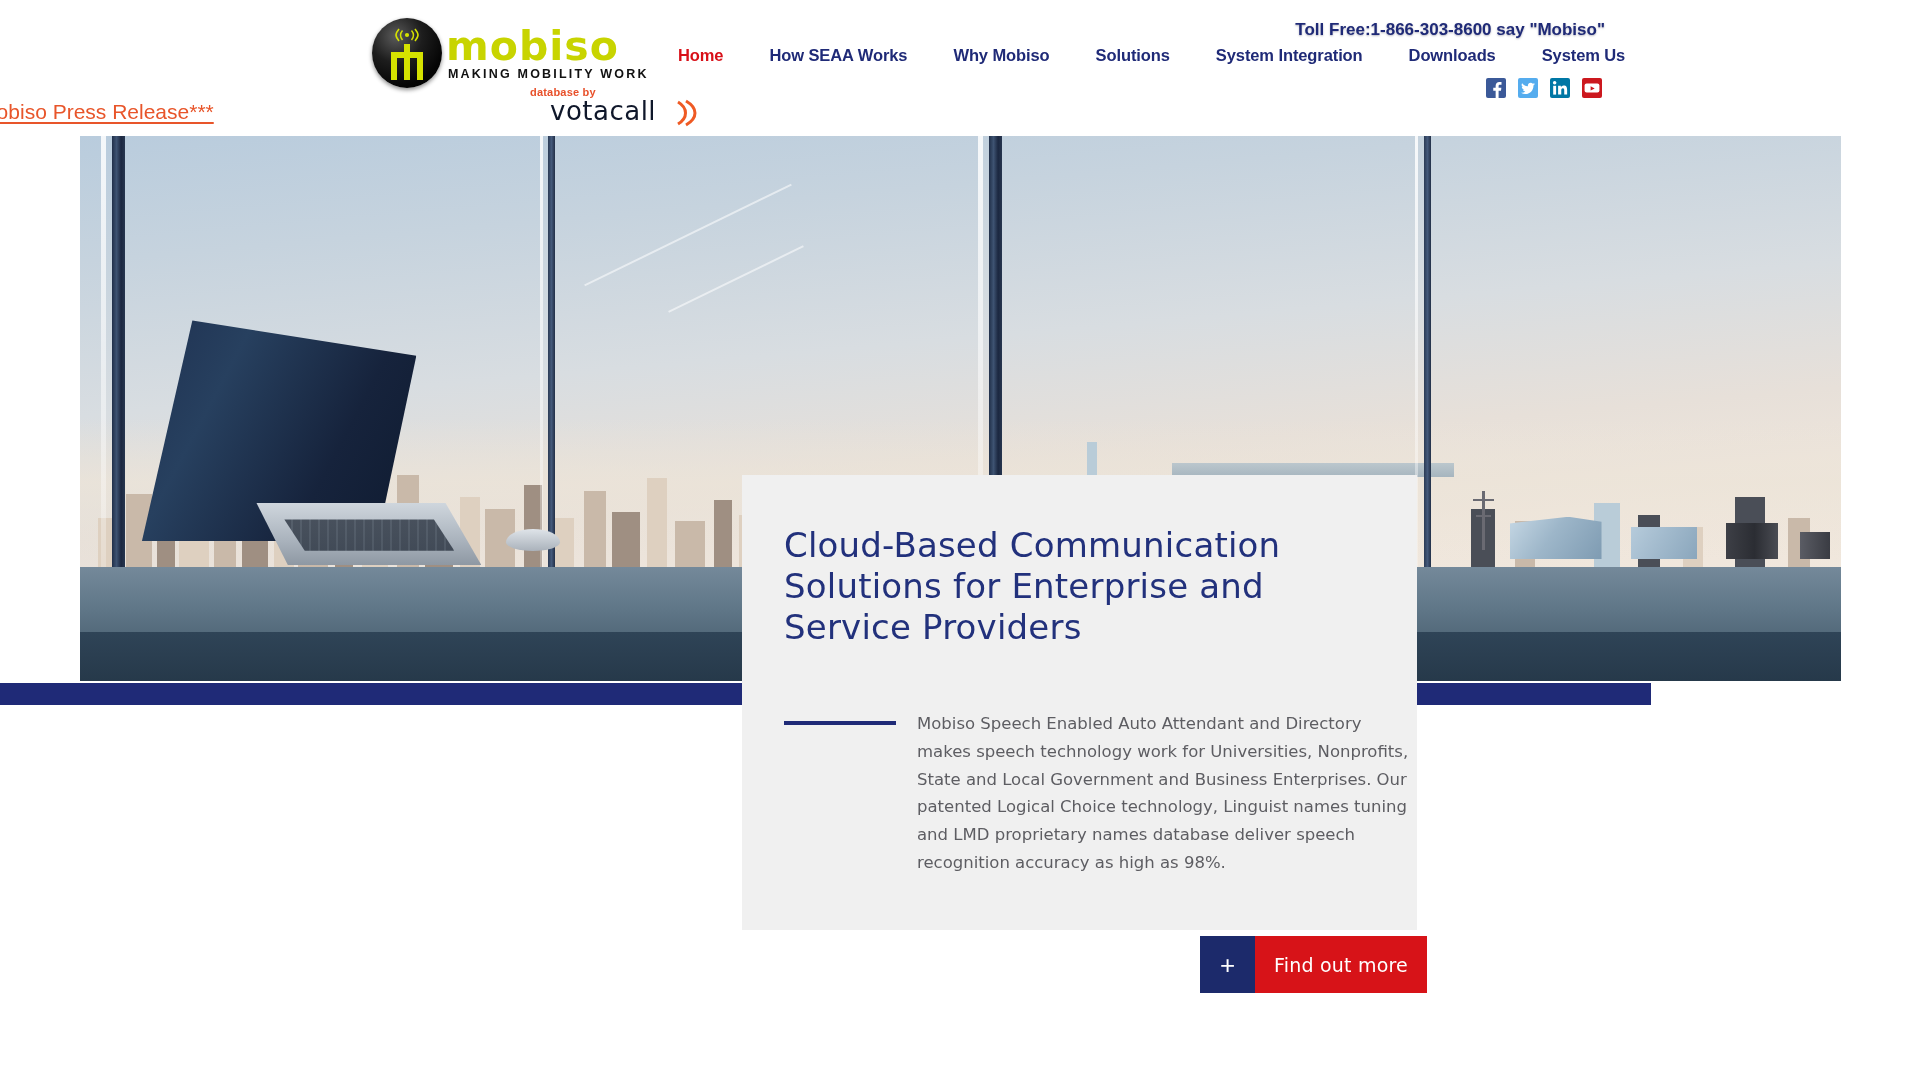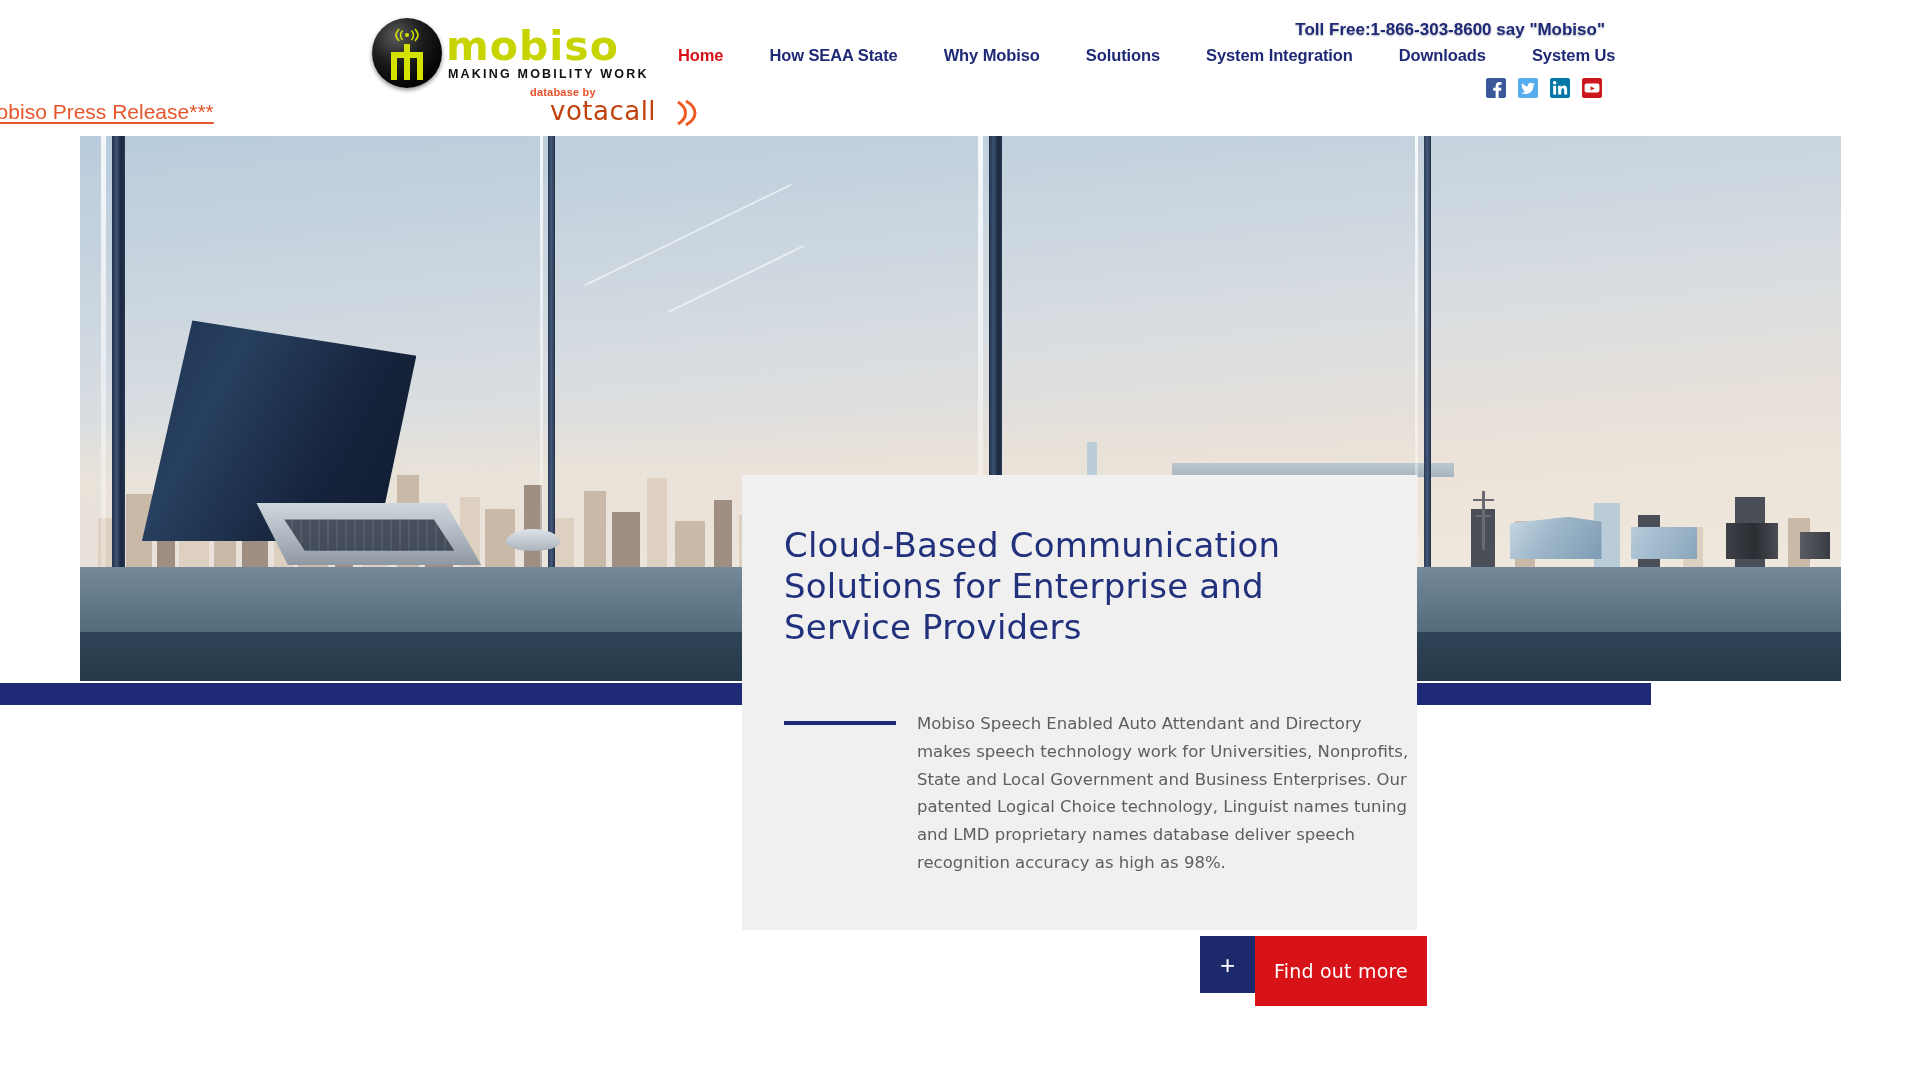--- a/index.html
+++ b/index.html
@@ -37,21 +37,21 @@
     position:absolute; left:76px; top:54px;
     font-size:12.5px; line-height:13px; font-weight:700; letter-spacing:2.2px;
     color:#111; font-family:"Liberation Sans", sans-serif;
   }
   .logo-powered {
     position:absolute; left:158px; top:72px;
     font-size:11px; font-weight:700; color:#e8502a; letter-spacing:.2px;
   }
   .logo-votacall {
     position:absolute; left:178px; top:84px;
-    font-size:26px; line-height:26px; color:#c2410c; letter-spacing:.5px;
+    font-size:26px; line-height:26px; color:#0f172a; letter-spacing:.5px;
     font-family:"DejaVu Sans", sans-serif;
   }
   .logo-arcs { position:absolute; left:300px; top:82px; }
 
   
   .nav { position:absolute; left:655px; top:44px; display:flex; align-items:flex-start; gap:0; }
   .nav-item {
     font-size:16.5px; font-weight:700; color:#1f2a77; letter-spacing:-0.1px;
     padding:0 23px; white-space:nowrap; cursor:pointer; line-height:22px;
   }
@@ -186,21 +186,21 @@
   }
 
   
   .cta { position:absolute; left:1200px; top:936px; width:227px; height:57px; display:flex; z-index:35; cursor:pointer; }
   .cta-plus {
     width:55px; height:57px; background:#1c2a6b; color:#fff;
     display:flex; align-items:center; justify-content:center;
     font-size:26px; font-weight:300; line-height:1;
   }
   .cta-label {
-    flex:1; height:70px; background:#d71318; color:#fff;
+    flex:1; height:57px; background:#d71318; color:#fff;
     display:flex; align-items:center; justify-content:center;
     font-size:19px; font-family:"DejaVu Sans", sans-serif; letter-spacing:.2px;
   }
 </style>
 </head>
 <body>
 
 <div class="page">
 
   <div class="header">
@@ -226,21 +226,21 @@
       <div class="logo-powered">database by</div>
       <div class="logo-votacall">votacall</div>
       <svg class="logo-arcs" width="34" height="34" viewBox="0 0 34 34">
         <path d="M6 28 C16 22 16 12 6 6" stroke="#ef5a24" stroke-width="3" fill="none"></path>
         <path d="M14 29 C26 22 26 12 14 5" stroke="#ef5a24" stroke-width="3" fill="none"></path>
       </svg>
     </div>
 
     <nav class="nav">
       <div class="nav-item active">Home</div>
-      <div class="nav-item">How SEAA State</div>
+      <div class="nav-item">How SEAA Works</div>
       <div class="nav-item">Why Mobiso</div>
       <div class="nav-item">Solutions</div>
       <div class="nav-item">System Integration</div>
       <div class="nav-item">Downloads</div>
       <div class="nav-item">System Us</div>
     </nav>
 
     <div class="tollfree">Toll Free:1-866-303-8600 say "Mobiso"</div>
 
     <div class="social">

